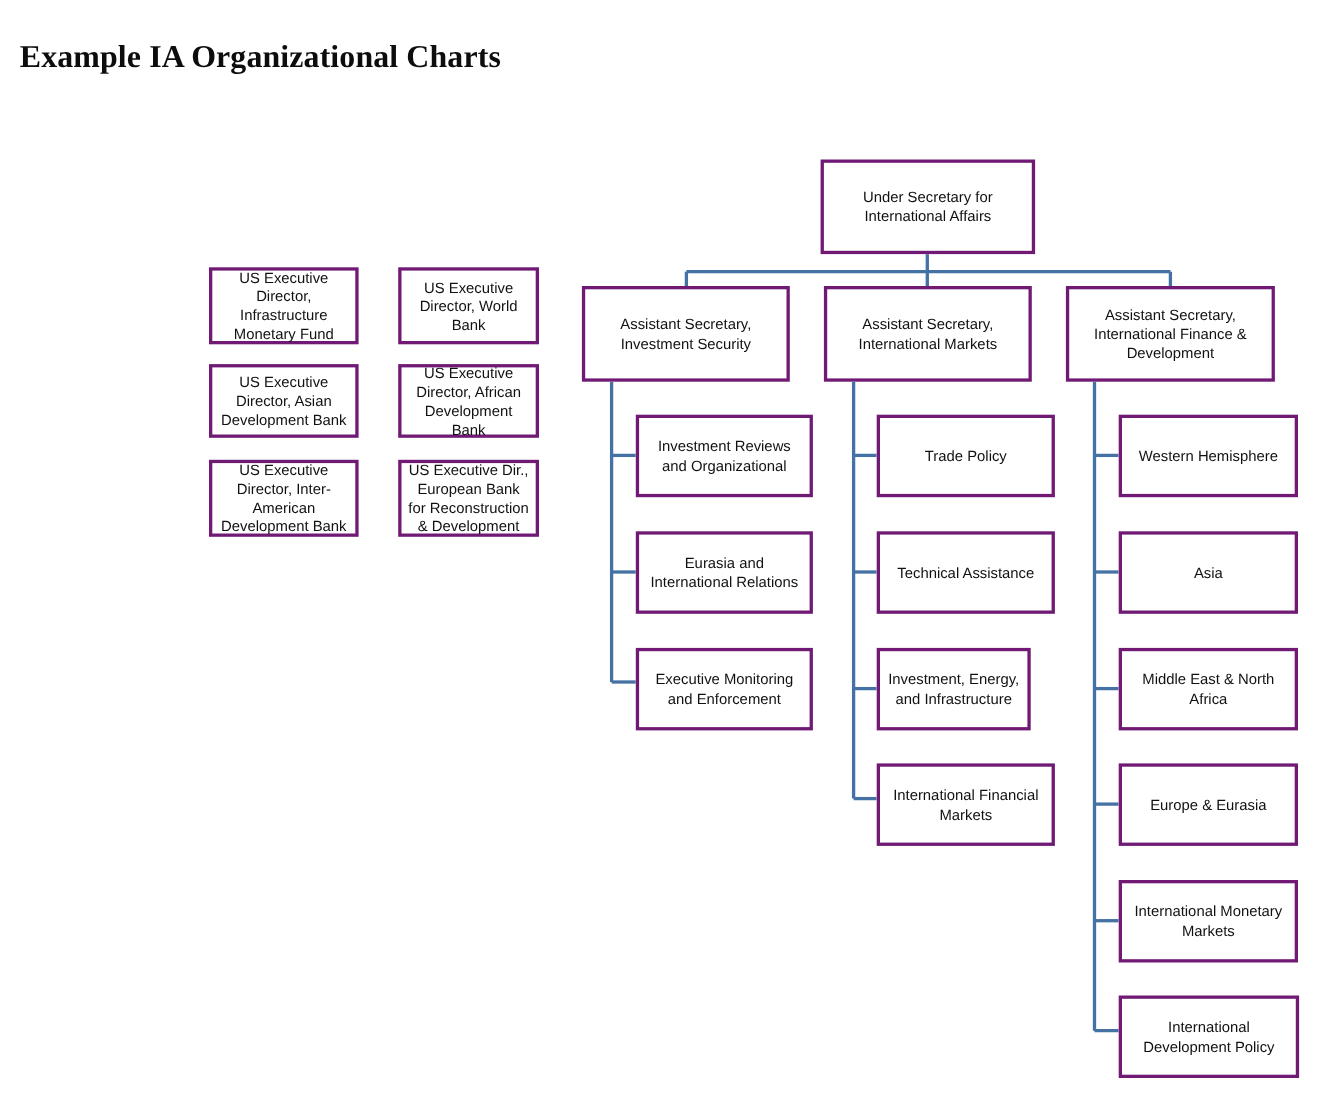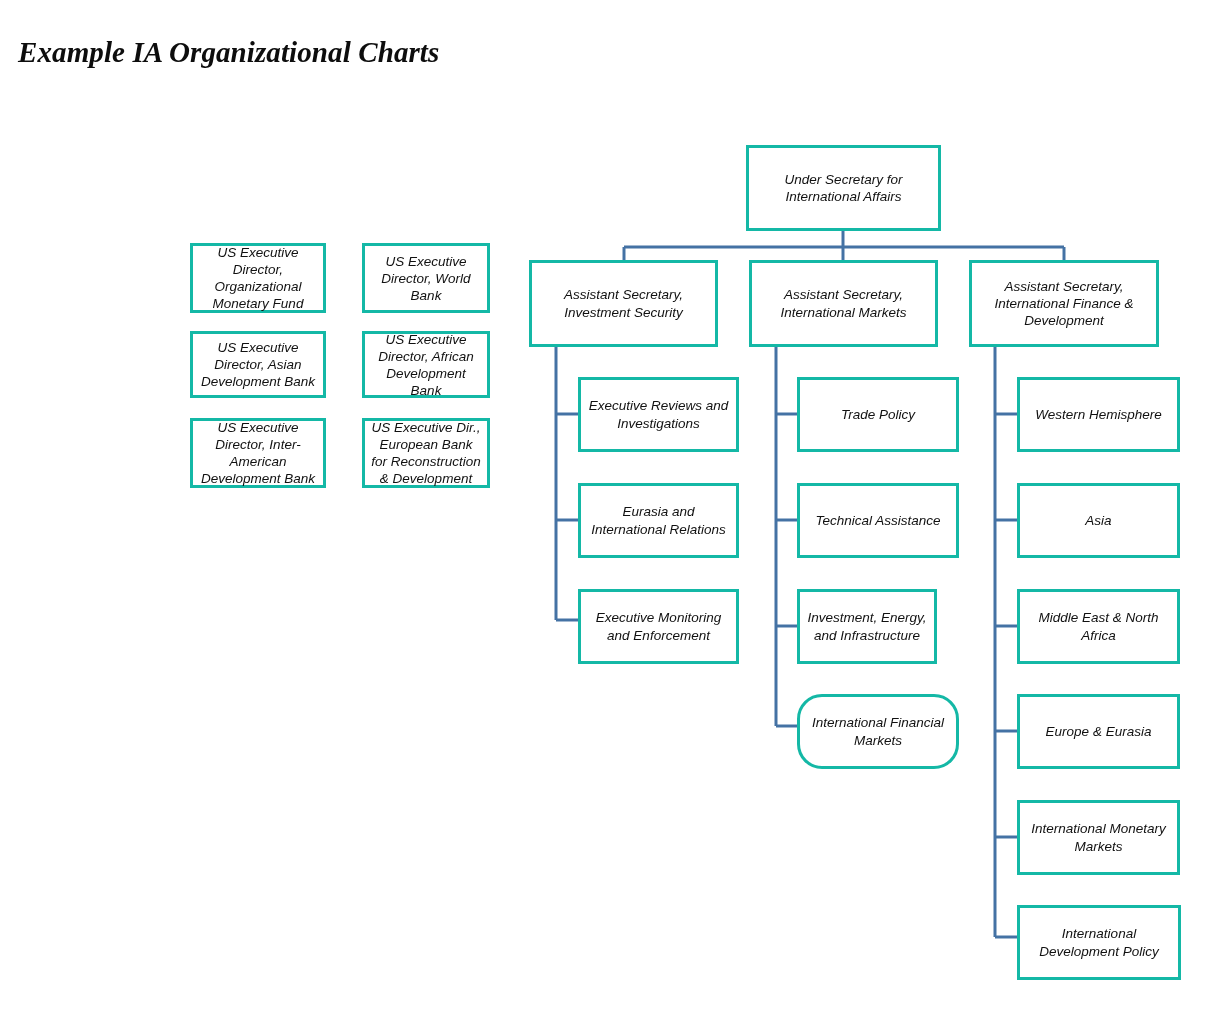--- a/index.html
+++ b/index.html
@@ -11,21 +11,20 @@
   body {
     font-family: "Liberation Sans", sans-serif;
     color: #1a1a1a;
   }
   #page {
     position: relative;
     width: 1222px;
     height: 1018px;
     overflow: hidden;
     background: #ffffff;
-    font-style: italic;
   }
   #page-title {
     position: absolute;
     left: 18px;
     top: 36px;
     font-family: "Liberation Serif", serif;
     font-weight: bold;
     font-size: 29px;
     letter-spacing: 0.1px;
     color: #0d0d0d;
@@ -39,21 +38,21 @@
     top: 0;
     width: 1222px;
     height: 1018px;
   }
 
   
   .node {
     position: absolute;
     box-sizing: border-box;
     background: #ffffff;
-    border: 3px solid #14b8a6;
+    border: 3px solid #701a75;
     display: flex;
     align-items: center;
     justify-content: center;
     text-align: center;
     font-size: 13.5px;
     line-height: 1.28;
     color: #111111;
     padding: 2px 6px;
   }
   .node .label {
@@ -110,21 +109,21 @@
       <path d="M995,414 L1017,414"></path>
       <path d="M995,520 L1017,520"></path>
       <path d="M995,626 L1017,626"></path>
       <path d="M995,731 L1017,731"></path>
       <path d="M995,837 L1017,837"></path>
       <path d="M995,937 L1017,937"></path>
     </g>
   </svg>
 
   <div class="node ed" style="left:190px; top:243px; width:136px; height:70px;">
-    <span class="label">US Executive Director, Organizational Monetary Fund</span>
+    <span class="label">US Executive Director, Infrastructure Monetary Fund</span>
   </div>
 
   <div class="node ed" style="left:190px; top:331px; width:136px; height:67px;">
     <span class="label">US Executive Director, Asian Development Bank</span>
   </div>
 
   <div class="node ed" style="left:190px; top:418px; width:136px; height:70px;">
     <span class="label">US Executive Director, Inter-American Development Bank</span>
   </div>
 
@@ -150,21 +149,21 @@
 
   <div class="node asec" style="left:749px; top:260px; width:189px; height:87px;">
     <span class="label">Assistant Secretary, International Markets</span>
   </div>
 
   <div class="node asec" style="left:969px; top:260px; width:190px; height:87px;">
     <span class="label">Assistant Secretary, International Finance &amp; Development</span>
   </div>
 
   <div class="node" style="left:578px; top:377px; width:161px; height:75px;">
-    <span class="label">Executive Reviews and Investigations</span>
+    <span class="label">Investment Reviews and Organizational</span>
   </div>
 
   <div class="node" style="left:578px; top:483px; width:161px; height:75px;">
     <span class="label">Eurasia and International Relations</span>
   </div>
 
   <div class="node" style="left:578px; top:589px; width:161px; height:75px;">
     <span class="label">Executive Monitoring and Enforcement</span>
   </div>
 
@@ -173,21 +172,21 @@
   </div>
 
   <div class="node" style="left:797px; top:483px; width:162px; height:75px;">
     <span class="label">Technical Assistance</span>
   </div>
 
   <div class="node" style="left:797px; top:589px; width:140px; height:75px;">
     <span class="label">Investment, Energy, and Infrastructure</span>
   </div>
 
-  <div class="node" style="left:797px; top:694px; width:162px; height:75px;border-radius:25px;">
+  <div class="node" style="left:797px; top:694px; width:162px; height:75px;">
     <span class="label">International Financial Markets</span>
   </div>
 
   <div class="node" style="left:1017px; top:377px; width:163px; height:75px;">
     <span class="label">Western Hemisphere</span>
   </div>
 
   <div class="node" style="left:1017px; top:483px; width:163px; height:75px;">
     <span class="label">Asia</span>
   </div>

